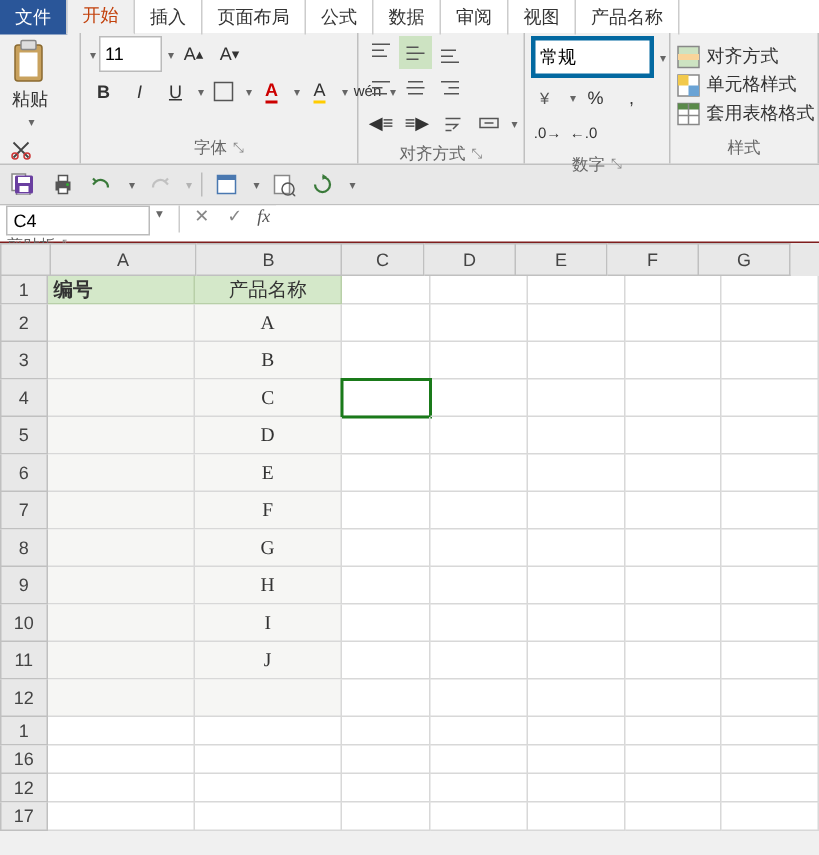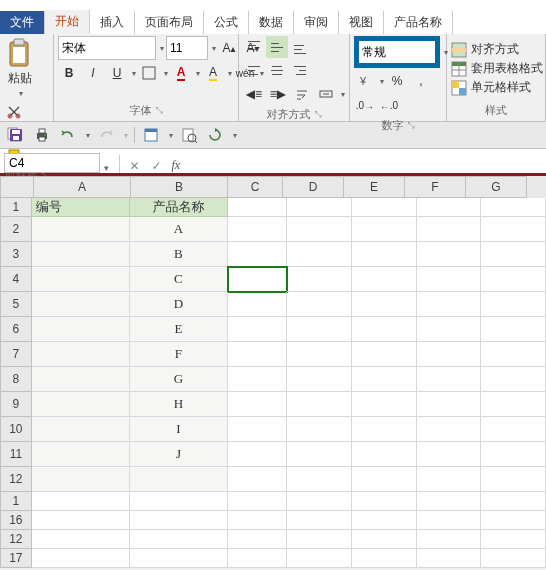--- a/index.html
+++ b/index.html
@@ -1,41 +1,41 @@
 <!DOCTYPE html>
 <html><head>
 <meta charset="utf-8">
 <style>
 html,body{margin:0;padding:0;font-family:"Microsoft YaHei",SimSun,Arial,sans-serif;font-size:12px;background:#f0f0f0;color:#333;overflow:hidden;width:546px;height:570px}
-.tabs{display:flex;background:#fff;height:34px;align-items:flex-end}
+.tabs{display:flex;background:#fff;height:22px;align-items:center}
 .tab{padding:3px 10px;font-size:12px;cursor:pointer;border-right:1px solid #ccc;display:flex;align-items:center}
 .tab.file{background:#2a5699;color:#fff}
 .tab.active{background:#f0f0f0;color:#c2410c;border-bottom:1px solid #f0f0f0}
 .ribbon{display:flex;background:#f0f0f0;border-bottom:1px solid #c0c0c0;height:87px}
 .rgroup{border-right:1px solid #c0c0c0;display:flex;flex-direction:column;justify-content:space-between;padding:2px 4px 1px}
 .rgroup-body{display:flex;align-items:center;gap:2px;flex:1;flex-wrap:wrap}
 .rgroup-label{text-align:center;font-size:11px;color:#666;padding:2px 0;display:flex;align-items:center;justify-content:center;gap:4px}
 .lbl-caret{font-size:9px;color:#888}
 .btn{display:inline-flex;align-items:center;justify-content:center;cursor:pointer;padding:2px}
 .btn svg{display:block}
 .paste-block{display:flex;flex-direction:column;align-items:center;gap:2px;padding:2px}
 .mini-col{display:flex;flex-direction:column;gap:2px}
 .font-row{display:flex;gap:2px;align-items:center}
 .font-sel{width:90px;height:20px;border:1px solid #bbb;background:#fff;font-size:12px;padding:1px 3px}
 .size-sel{width:34px;height:20px;border:1px solid #bbb;background:#fff;font-size:12px;padding:1px 3px}
 .fbtn{width:22px;height:22px;display:flex;align-items:center;justify-content:center;cursor:pointer}
 .align-grid{display:grid;grid-template-columns:repeat(3,22px);grid-auto-rows:22px;gap:1px}
 .num-row{display:flex;gap:2px;align-items:center}
-.num-sel{width:70px;height:20px;border:5px solid #0369a1;background:#fff;font-size:12px;padding:1px 3px}
+.num-sel{width:70px;height:20px;border:3px solid #0369a1;background:#fff;font-size:12px;padding:1px 3px}
 .style-col{display:flex;flex-direction:column;gap:2px}
 .style-item{display:flex;align-items:center;gap:4px;cursor:pointer;white-space:nowrap}
 .qat{display:flex;align-items:center;gap:6px;background:#e8e8e8;border-bottom:1px solid #c0c0c0;height:26px;padding:0 6px}
 .qbtn{display:flex;align-items:center;justify-content:center;cursor:pointer;width:20px;height:20px}
 .qsep{width:1px;height:16px;background:#bbb}
-.namerow{display:flex;align-items:flex-end;background:#fff;border-bottom:3px solid #7f1d1d;height:24px}
+.namerow{display:flex;align-items:flex-start;background:#fff;border-bottom:1px solid #7f1d1d;height:24px}
 .namebox{width:86px;border:1px solid #bbb;margin:0 4px;padding:2px 4px;font-size:12px;background:#fff}
 .namecaret{font-size:9px;color:#666;padding-right:6px}
 .fxsep{width:1px;height:18px;background:#ccc;margin:0 4px}
 .fxbtn{width:22px;display:flex;justify-content:center;color:#888;cursor:pointer}
 .fxlabel{font-style:italic;font-family:"Times New Roman",serif;color:#555;padding:0 4px}
 .fxinput{flex:1;border:none;outline:none;font-size:12px;padding:2px}
 .grid{background:#fff;position:relative}
 .ghead{display:flex;background:#e8e8e8}
 .corner{width:32px;height:20px;border:1px solid #c0c0c0;background:#e8e8e8}
 .colh{height:20px;border:1px solid #c0c0c0;border-left:none;display:flex;align-items:center;justify-content:center;font-size:12px;color:#444;background:#e8e8e8}
@@ -105,21 +105,20 @@
     </div>
     <div class="rgroup-label">
         <span>剪贴板</span>
         <span class="lbl-caret">⤡</span>
       </div>
   </div>
 
   <div class="rgroup" style="width:176px">
     <div class="rgroup-body" style="flex-direction:column;align-items:flex-start;gap:2px">
       <div class="font-row">
-        <input class="font-sel" value="宋体" style="">
         <span class="caret">▾</span>
         <input class="size-sel" value="11" style="">
         <span class="caret">▾</span>
         <div class="fbtn" title="A+">A<sup>▴</sup></div>
         <div class="fbtn" title="A-">A<sub>▾</sub></div>
       </div>
       <div class="font-row">
         <div class="fbtn" style="font-weight:bold">B</div>
         <div class="fbtn" style="font-style:italic">I</div>
         <div class="fbtn" style="text-decoration:underline">U</div>
@@ -250,32 +249,32 @@
         <div class="style-item">
             <svg width="16" height="16">
               <rect x="1" y="1" width="14" height="14" fill="#cde3c2" stroke="#888"></rect>
               <rect x="1" y="6" width="14" height="4" fill="#f9d49a"></rect>
             </svg>
             <span>对齐方式</span>
           </div>
         <div class="style-item">
             <svg width="16" height="16">
               <rect x="1" y="1" width="14" height="14" fill="#fff" stroke="#888"></rect>
-              <rect x="1" y="1" width="14" height="4" fill="#5a8a4a"></rect>
-              <path d="M1 9 H15 M8 1 V15" stroke="#888"></path>
-            </svg>
-            <span>套用表格格式</span>
+              <rect x="1" y="1" width="7" height="7" fill="#f2c94c"></rect>
+              <rect x="8" y="8" width="7" height="7" fill="#6aa3d5"></rect>
+            </svg>
+            <span>单元格样式</span>
           </div>
         <div class="style-item">
             <svg width="16" height="16">
               <rect x="1" y="1" width="14" height="14" fill="#fff" stroke="#888"></rect>
-              <rect x="1" y="1" width="7" height="7" fill="#f2c94c"></rect>
-              <rect x="8" y="8" width="7" height="7" fill="#6aa3d5"></rect>
-            </svg>
-            <span>单元格样式</span>
+              <rect x="1" y="1" width="14" height="4" fill="#5a8a4a"></rect>
+              <path d="M1 9 H15 M8 1 V15" stroke="#888"></path>
+            </svg>
+            <span>套用表格格式</span>
           </div>
       </div>
     </div>
     <div class="rgroup-label">
         <span>样式</span>
       </div>
   </div>
 </div>
 
 <div class="qat">
@@ -347,21 +346,21 @@
       <div class="colh" style="width: 96px;">B</div>
       <div class="colh" style="width: 54px;">C</div>
       <div class="colh" style="width: 60px;">D</div>
       <div class="colh" style="width: 60px;">E</div>
       <div class="colh" style="width: 60px;">F</div>
       <div class="colh" style="width: 60px;">G</div>
     </div>
   <div id="gbody">
       <div class="grow">
         <div class="rowh short">1</div>
-        <div class="cell short head" style="width: 96px;">编号</div>
+        <div class="cell short head" style="width: 96px; font-weight: bold;">编号</div>
         <div class="cell short head cb" style="width: 96px;">产品名称</div>
         <div class="cell short" style="width: 54px;"></div>
         <div class="cell short" style="width: 60px;"></div>
         <div class="cell short" style="width: 60px;"></div>
         <div class="cell short" style="width: 60px;"></div>
         <div class="cell short" style="width: 60px;"></div>
       </div>
       <div class="grow">
         <div class="rowh tall">2</div>
         <div class="cell tall data" style="width: 96px;"></div>

